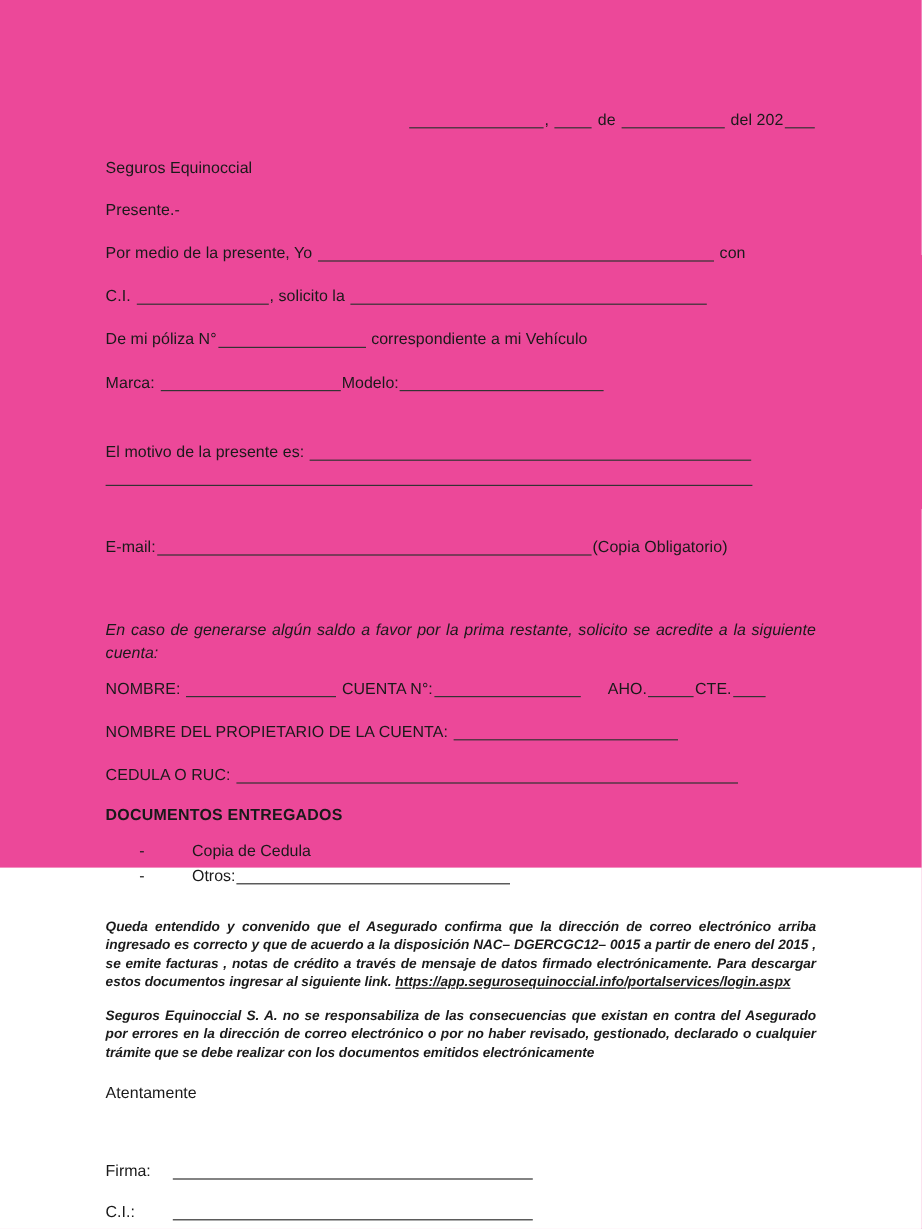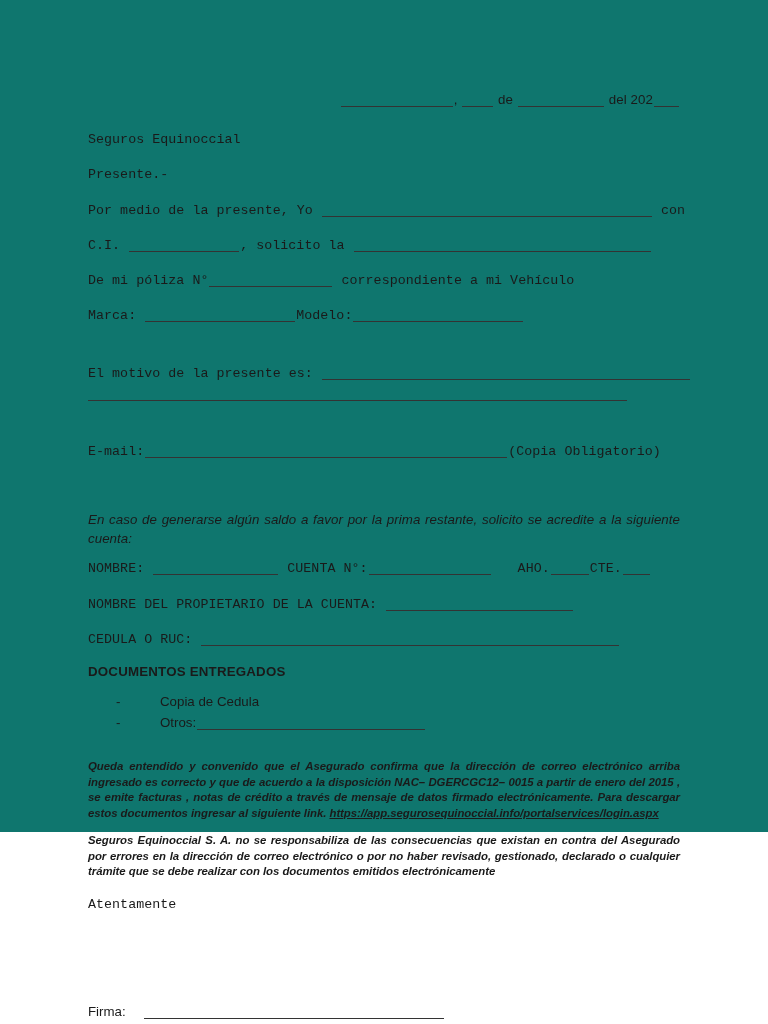--- a/index.html
+++ b/index.html
@@ -12,24 +12,24 @@
     width: 768px;
     height: 1024px;
     font-family: "Liberation Sans", sans-serif;
     color: #1a1a1a;
     overflow: hidden;
     position: relative;
   }
   .page {
     position: relative;
     width: 768px;
-    height: 832px;
+    height: 723px;
     box-sizing: border-box;
     padding: 0;
-    background: #0f766e;
+    background: #ec4899;
   }
   .content {
     position: absolute;
     left: 88px;
     top: 0;
     width: 592px;
   }
 
   
   .rule {
@@ -49,21 +49,20 @@
     white-space: nowrap;
     letter-spacing: 0.1px;
   }
   .date-line .rule { height: 10px; }
 
   .row {
     font-size: 13.3px;
     line-height: 1;
     white-space: nowrap;
     letter-spacing: 0.05px;
-    font-family: Liberation Mono, monospace;
   }
 
   
   .sp-26 { height: 26px; }
   .sp-22 { height: 22px; }
   .sp-20 { height: 20px; }
   .sp-18 { height: 18px; }
   .sp-14 { height: 14px; }
   .sp-12 { height: 12px; }
 
@@ -128,21 +127,20 @@
   .legal a, .legal .link {
     text-decoration: underline;
     color: #1a1a1a;
     margin-top: 12px;
   }
 
   .sig-row {
     font-size: 13.3px;
     line-height: 1;
     white-space: nowrap;
-    margin-top: 42px;
   }
   .sig-row .label {
     display: inline-block;
     width: 56px;
   }
   .sig-rule {
     display: inline-block;
     width: 300px;
     border-bottom: 1.4px solid #333;
     height: 9px;

